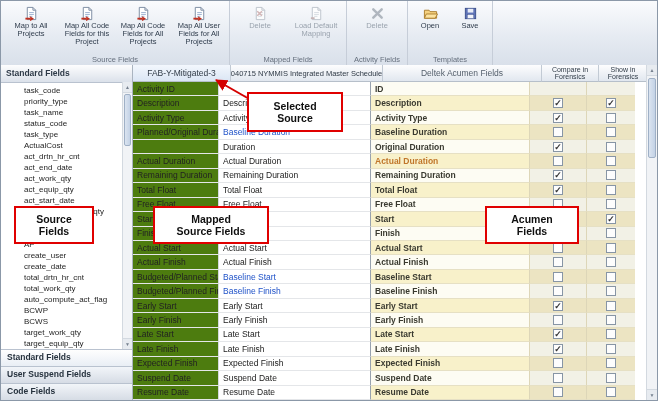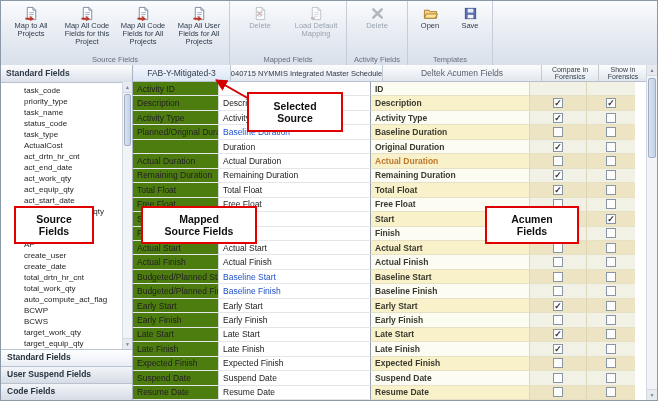--- a/index.html
+++ b/index.html
@@ -69,21 +69,21 @@
   .grow.hi .acu-cell{background:#f8f1ca;}
   .grow.hi .cb-cell{background:#ece4c2;}
   .cbx{width:10px;height:10px;box-sizing:border-box;border:1px solid #8795a5;background:#fdfdfd;
     font-size:9px;line-height:8px;text-align:center;color:#333;font-weight:bold;}
 
   
   .callout{position:absolute;background:#fff;border:2px solid #e00000;z-index:20;display:flex;flex-direction:column;
     align-items:center;justify-content:center;font-size:10.5px;font-weight:bold;color:#101010;line-height:12.5px;text-align:center;}
   #co-selected{left:246px;top:91px;width:92px;height:36px;}
   #co-source{left:13px;top:205px;width:76px;height:34px;}
-  #co-mapped{left:140px;top:205px;width:112px;height:34px;}
+  #co-mapped{left:152px;top:205px;width:112px;height:34px;}
   #co-acumen{left:467px;top:205px;width:90px;height:34px;margin-left:17px;}
   #callout-arrow{position:absolute;left:204px;top:71px;z-index:19;}
 </style>
 </head>
 <body>
 
 <div class="app">
 
   <div class="ribbon" id="ribbon">
       <div class="rgroup">

